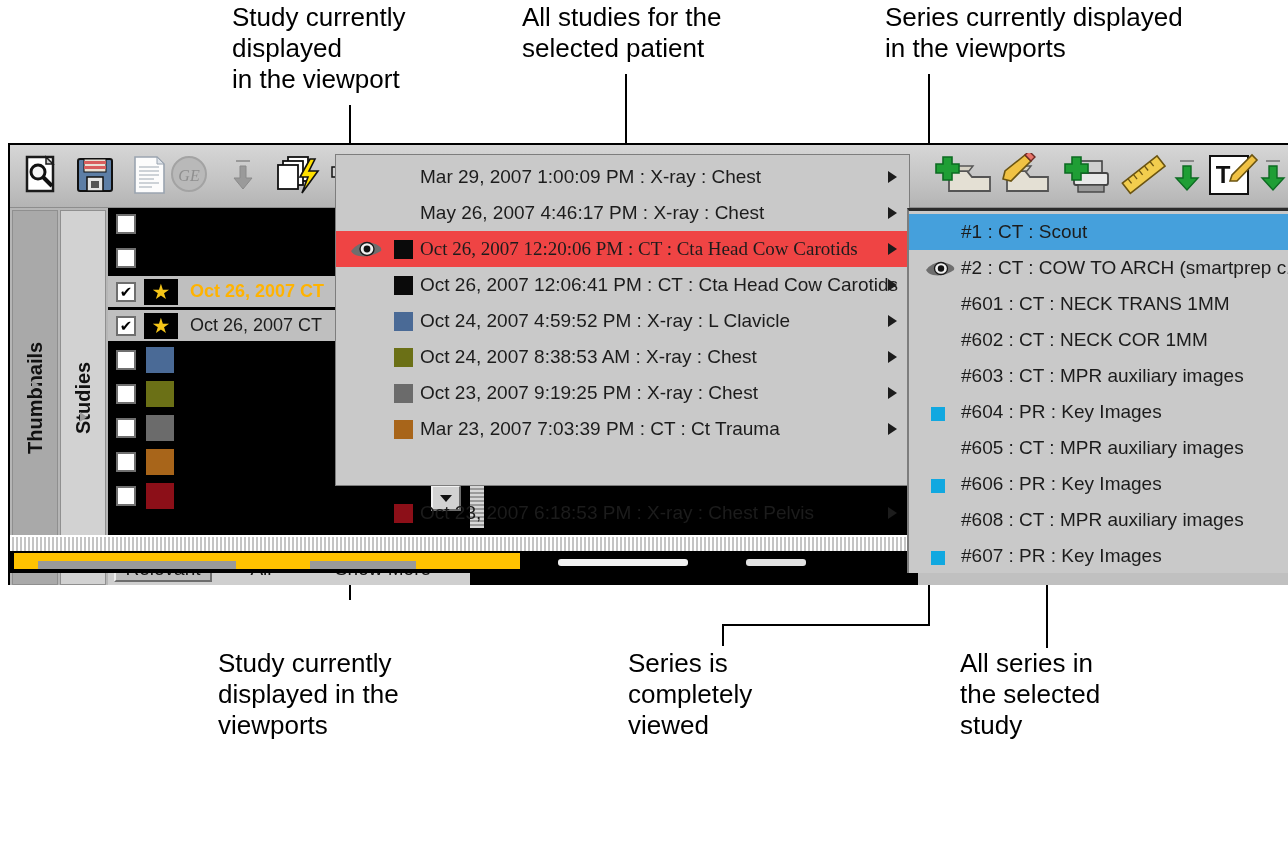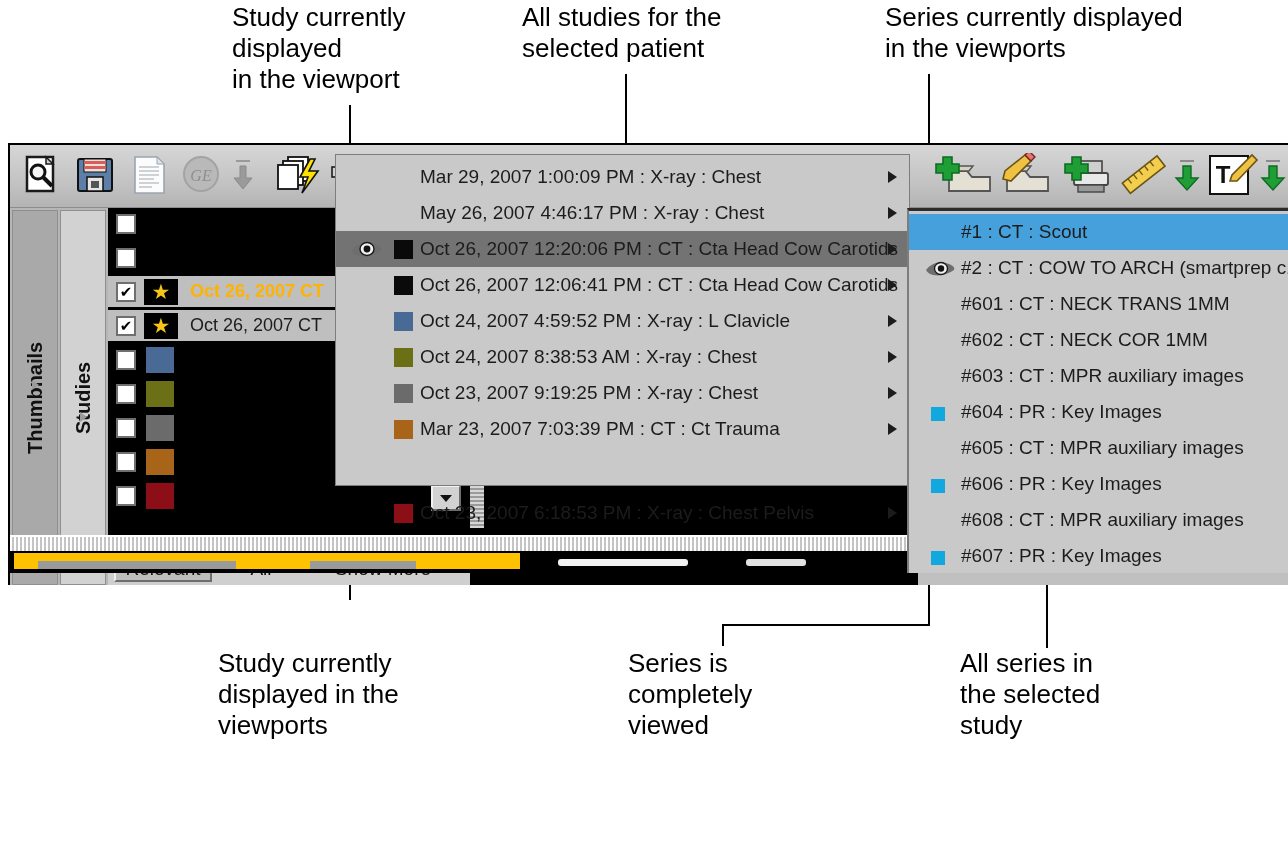--- a/index.html
+++ b/index.html
@@ -129,21 +129,21 @@
   .ybar-g2{position:absolute;left:300px;top:10px;width:106px;height:8px;background:#9a9a9a;}
   .ybar-w1{position:absolute;left:548px;top:8px;width:130px;height:7px;background:#f2f2f2;border-radius:3px;}
   .ybar-w2{position:absolute;left:736px;top:8px;width:60px;height:7px;background:#e2e2e2;border-radius:3px;}
 
   
   .menu{
     position:absolute;left:325px;top:9px;width:575px;height:332px;
     background:#c9c9c9;border:1px solid #7d7d7d;box-sizing:border-box;
   }
   .mrow{position:absolute;left:0;width:573px;height:36px;display:flex;align-items:center;}
-  .mrow.sel{background:#737373;}
+  .mrow.sel{background:#ef4444;font-family:Liberation Serif, serif;}
   .eye{position:absolute;left:14px;top:9px;width:34px;height:18px;}
   .mswatch{position:absolute;left:58px;top:9px;width:19px;height:19px;}
   .mtext{position:absolute;left:84px;font-size:19px;color:#1c1c1c;white-space:nowrap;}
   .marrow{position:absolute;right:12px;width:0;height:0;
     border-left:9px solid #1c1c1c;border-top:6px solid transparent;border-bottom:6px solid transparent;}
 
   
   .series{
     position:absolute;left:897px;top:63px;width:383px;height:365px;
     background:#c9c9c9;border-top:3px solid #2b2b2b;border-left:2px solid #7d7d7d;
@@ -215,21 +215,21 @@
         <g stroke="#b9c0c8" stroke-width="1.4">
           <line x1="13" y1="14" x2="33" y2="14"></line>
             <line x1="13" y1="18" x2="33" y2="18"></line>
           <line x1="13" y1="22" x2="33" y2="22"></line>
             <line x1="13" y1="26" x2="28" y2="26"></line>
           <line x1="13" y1="30" x2="33" y2="30"></line>
             <line x1="13" y1="34" x2="26" y2="34"></line>
         </g>
       </svg>
     </div>
-    <div class="tbtn" style="left:168px;">
+    <div class="tbtn" style="left:156px;">
       <svg width="46" height="44" viewBox="0 0 46 44">
         <circle cx="23" cy="21" r="17" fill="#b9b9b9" stroke="#a3a3a3" stroke-width="2"></circle>
         <text x="23" y="28" font-size="16" font-style="italic" font-family="Liberation Serif, serif" fill="#8f8f8f" text-anchor="middle">GE</text>
       </svg>
     </div>
     <div class="tbtn" style="left:216px;width:34px;">
       <svg width="34" height="44" viewBox="0 0 34 44">
         <g stroke="#9a9a9a" stroke-width="2">
             <line x1="10" y1="8" x2="24" y2="8"></line>
           </g>

